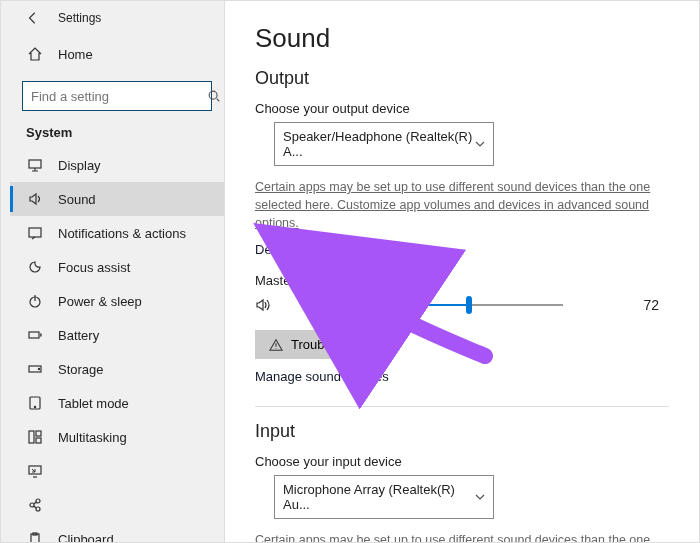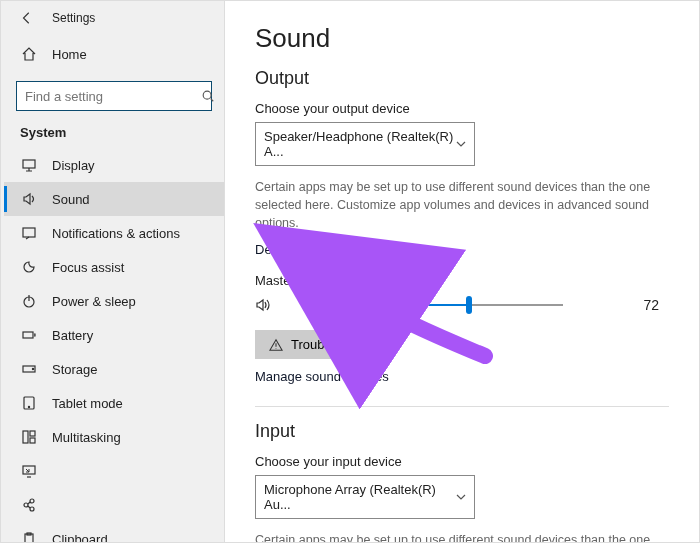--- a/index.html
+++ b/index.html
@@ -17,21 +17,21 @@
     display: flex;
     height: 100%;
   }
   
   .sidebar {
     width: 224px;
     background: #f0f0f0;
     border-right: 1px solid #ddd;
     display: flex;
     flex-direction: column;
-    padding: 6px 0 0 3px;
+    padding: 6px 0 0 9px;
   }
   .sidebar-top {
     display: flex;
     align-items: center;
     padding: 4px 14px 6px 16px;
   }
   .back-arrow {
     font-size: 14px;
     margin-right: 18px;
     line-height: 1;
@@ -128,28 +128,30 @@
   }
   .dropdown {
     display: flex;
     align-items: center;
     justify-content: space-between;
     border: 1px solid #888;
     width: 220px;
     padding: 6px 8px;
     font-size: 13px;
     background: #fff;
+    margin-left: 19px;
   }
   .dropdown .chev { color: #555; font-size: 10px; }
   .help-text {
     font-size: 12.5px;
     color: #666;
     margin: 12px 0 6px 0;
     max-width: 400px;
     line-height: 1.45;
+    text-decoration: underline;
   }
   .link {
     color: #0f172a;
     font-size: 13px;
     display: inline-block;
     margin-top: 4px;
   }
   .vol-row {
     display: flex;
     align-items: center;

